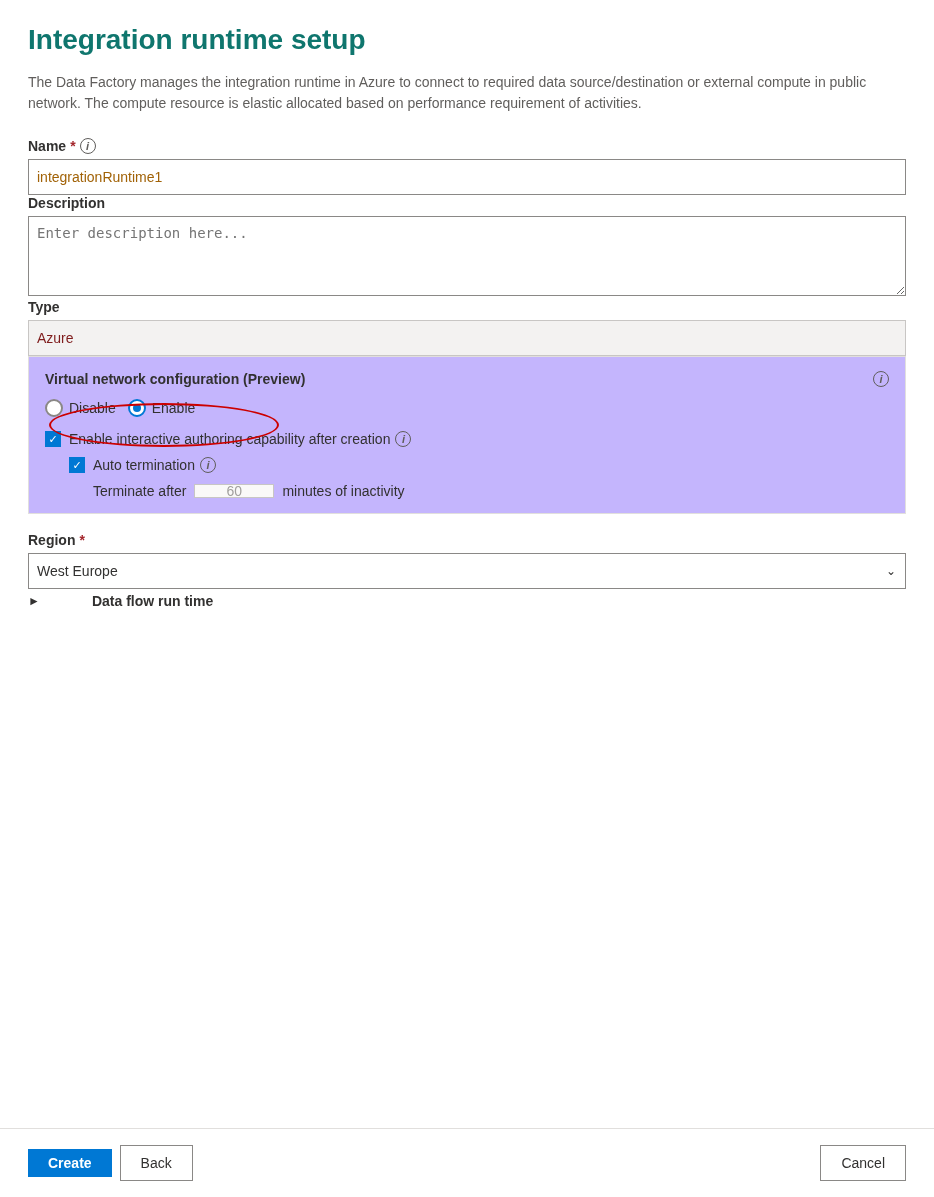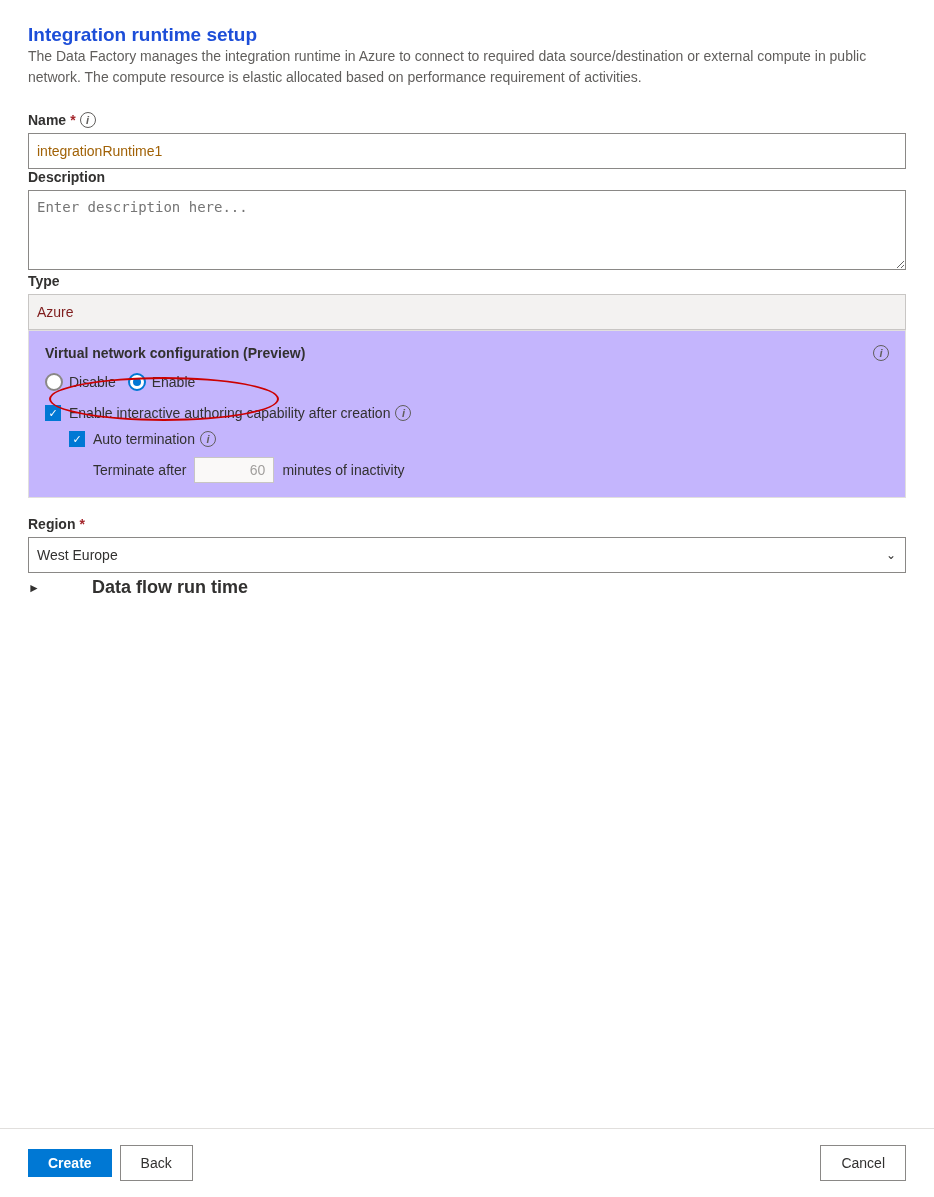--- a/index.html
+++ b/index.html
@@ -13,23 +13,24 @@
       display: flex;
       flex-direction: column;
     }
     .page-container {
       flex: 1;
       padding: 24px 28px 20px 28px;
       display: flex;
       flex-direction: column;
     }
     .page-title {
-      font-size: 19px;
+      font-size: 28px;
       font-weight: 600;
-      color: #1d4ed8;
+      color: #0f766e;
+      margin-bottom: 16px;
     }
     .description-text {
       font-size: 14px;
       color: #605e5c;
       line-height: 1.5;
       margin-bottom: 24px;
       max-width: 860px;
     }
     .field-group {
     }
@@ -183,27 +184,27 @@
       gap: 8px;
       margin-left: 24px;
       margin-top: 2px;
     }
     .terminate-label {
       font-size: 14px;
       color: #323130;
     }
     .terminate-input {
       width: 80px;
-      height: 26px;
+      height: 14px;
       border: 1px solid #c8c6c4;
       padding: 0 8px;
       font-size: 14px;
       color: #a19f9d;
       background: #faf9f8;
-      text-align: right;
+      text-align: center;
     }
     .select-input {
       width: 100%;
       height: 36px;
       border: 1px solid #8a8886;
       padding: 0 8px;
       font-size: 14px;
       color: #323130;
       background: #fff;
       appearance: none;
@@ -242,21 +243,21 @@
       align-items: center;
       gap: 8px;
       cursor: pointer;
       padding: 4px 0;
     }
     .chevron-right {
       font-size: 12px;
       color: #323130;
     }
     .dataflow-label {
-      font-size: 18px;
+      font-size: 14px;
       color: #323130;
       font-weight: 600;
       padding-left: 44px;
     }
     .spacer {
       flex: 1;
     }
     
     .footer {
       border-top: 1px solid #e1dfdd;

